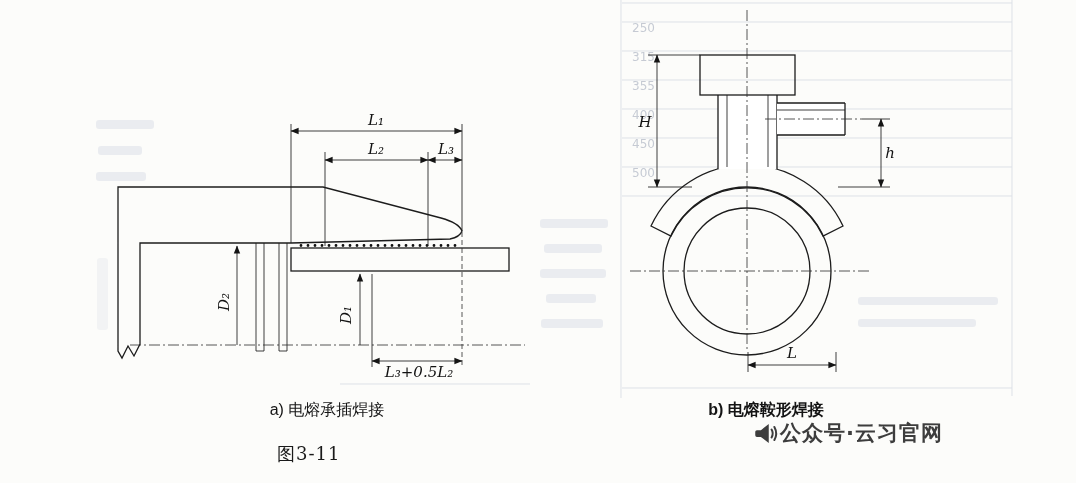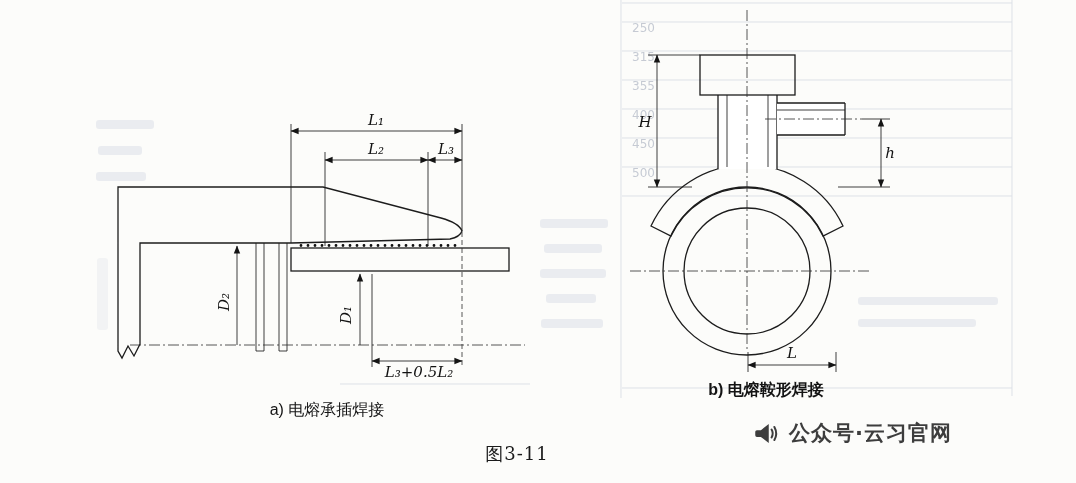--- a/index.html
+++ b/index.html
@@ -23,25 +23,25 @@
   .smudge2{fill:#aeb8cc;opacity:.12;}
   
   .cap{
     position:absolute;font-size:16px;color:#141414;text-align:center;
     font-family:Liberation Sans, sans-serif;white-space:nowrap;
   }
   .cap.bold{font-weight:700;}
   .figcap{
     position:absolute;top:442px;left:277px;width:480px;
     display:flex;justify-content:center;gap:26px;
-    font-size:18px;color:#1a1a1a;letter-spacing:1px;white-space:nowrap;
+    font-size:18px;color:#1a1a1a;letter-spacing:1px;white-space:nowrap;flex-direction:column;
   }
   .watermark{
     position:absolute;top:419px;left:753px;
-    display:flex;align-items:center;gap:9px;
+    display:flex;align-items:center;
     font:700 21px "DejaVu Sans","Liberation Sans",sans-serif;
     color:#3d3d3d;letter-spacing:1px;white-space:nowrap;
   }
   .watermark .wm-icon{width:27px;height:27px;flex:0 0 auto;}
 </style>
 </head>
 <body>
 
 <div class="stage">
 <svg width="1076" height="483" viewBox="0 0 1076 483">
@@ -138,21 +138,21 @@
     <path class="thin" d="M881,119 V187" marker-start="url(#arr)" marker-end="url(#arr)"></path>
     <path class="thin" d="M748,365 H836" marker-start="url(#arr)" marker-end="url(#arr)"></path>
 
     <text class="dimtext" text-anchor="middle" x="645" y="127">H</text>
     <text class="dimtext" text-anchor="middle" x="890" y="158">h</text>
     <text class="dimtext" text-anchor="middle" x="792" y="358">L</text>
   </g>
 </svg>
 
 <div class="cap" style="left:207px;top:400px;width:240px;">a) 电熔承插焊接</div>
-<div class="cap bold" style="left:646px;top:380px;width:240px;">b) 电熔鞍形焊接</div>
+<div class="cap bold" style="left:646px;top:400px;width:240px;">b) 电熔鞍形焊接</div>
 
 <div class="figcap">
   <span>图3-11</span>
 </div>
 
 <div class="watermark">
   <svg class="wm-icon" viewBox="0 0 24 24">
     <path d="M14 3.5 L14 20.5 L7 15 H3.5 A1.5 1.5 0 0 1 2 13.5 V10.5 A1.5 1.5 0 0 1 3.5 9 H7 Z" fill="#3d3d3d"></path>
     <path d="M16.5 8.5 Q18.6 12 16.5 15.5" stroke="#3d3d3d" stroke-width="1.8" fill="none" stroke-linecap="round"></path>
     <path d="M19 6.2 Q22.2 12 19 17.8" stroke="#3d3d3d" stroke-width="1.8" fill="none" stroke-linecap="round"></path>

